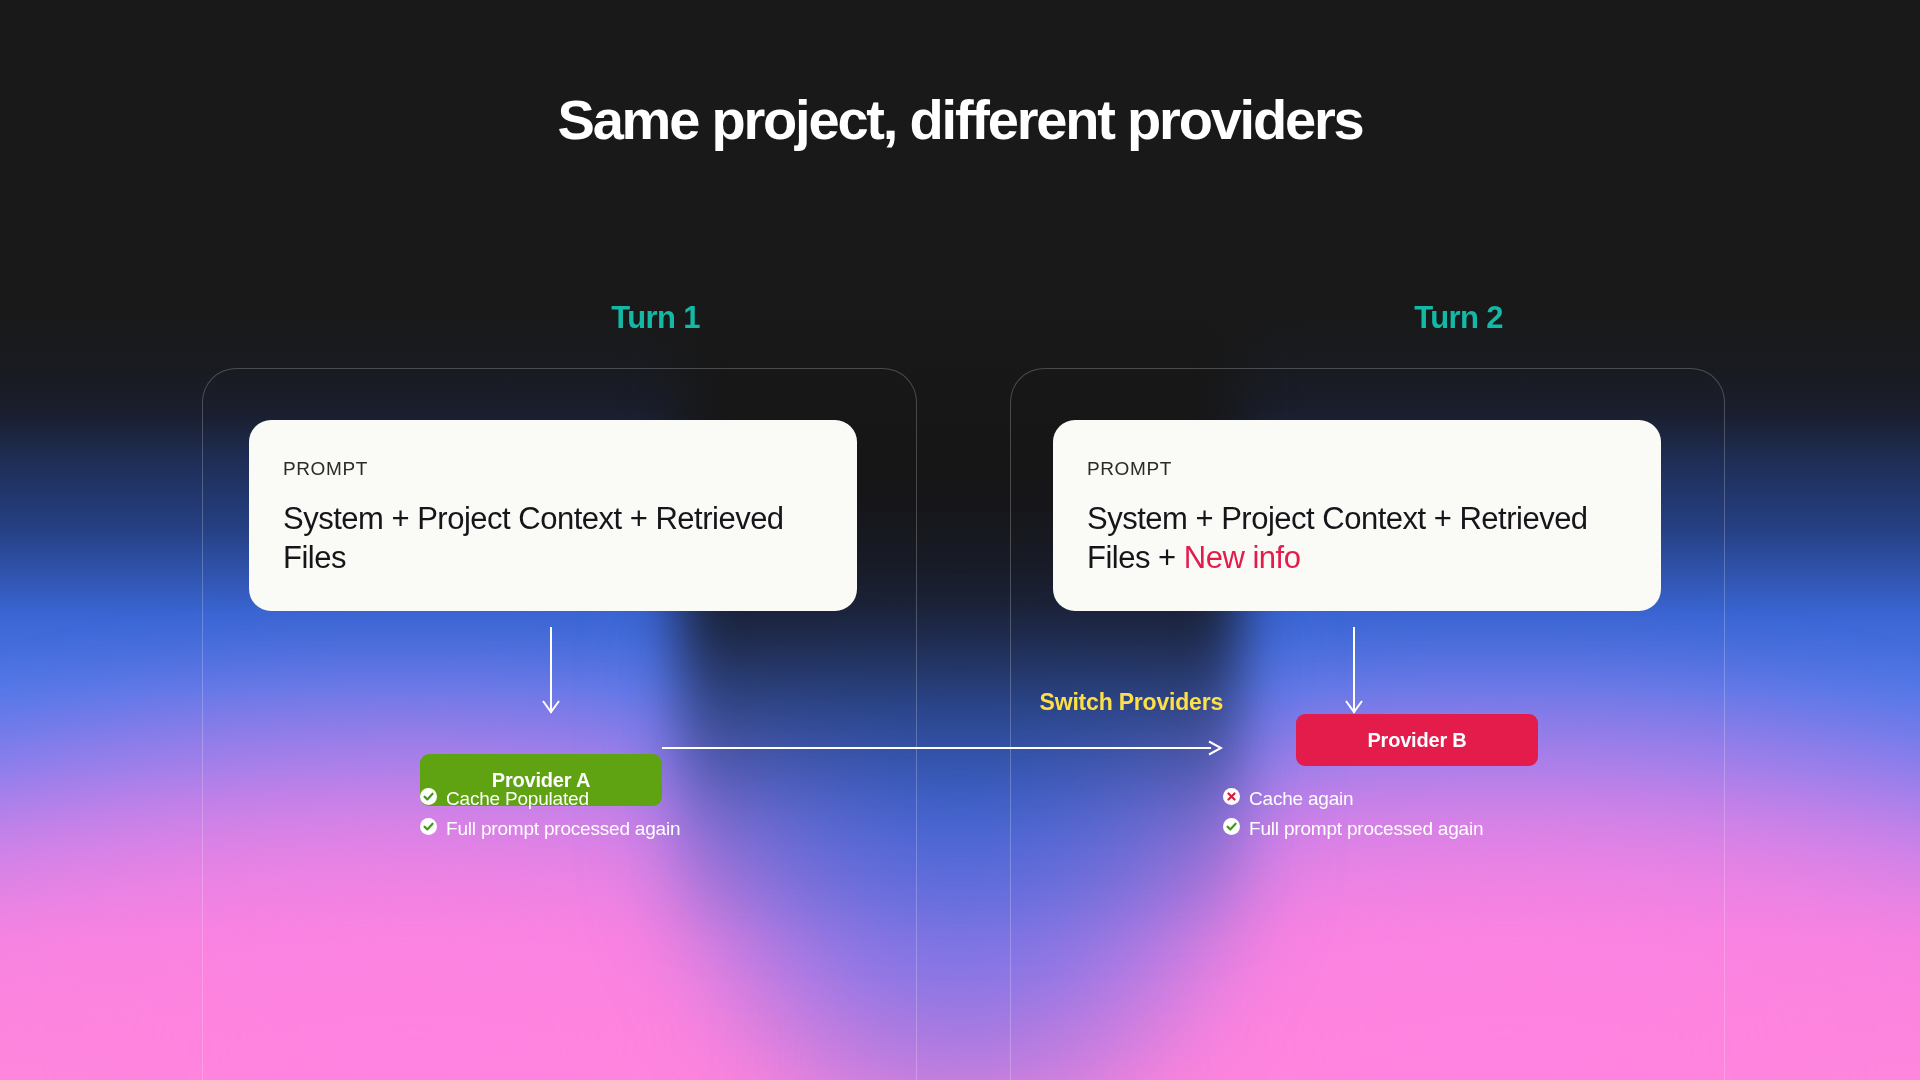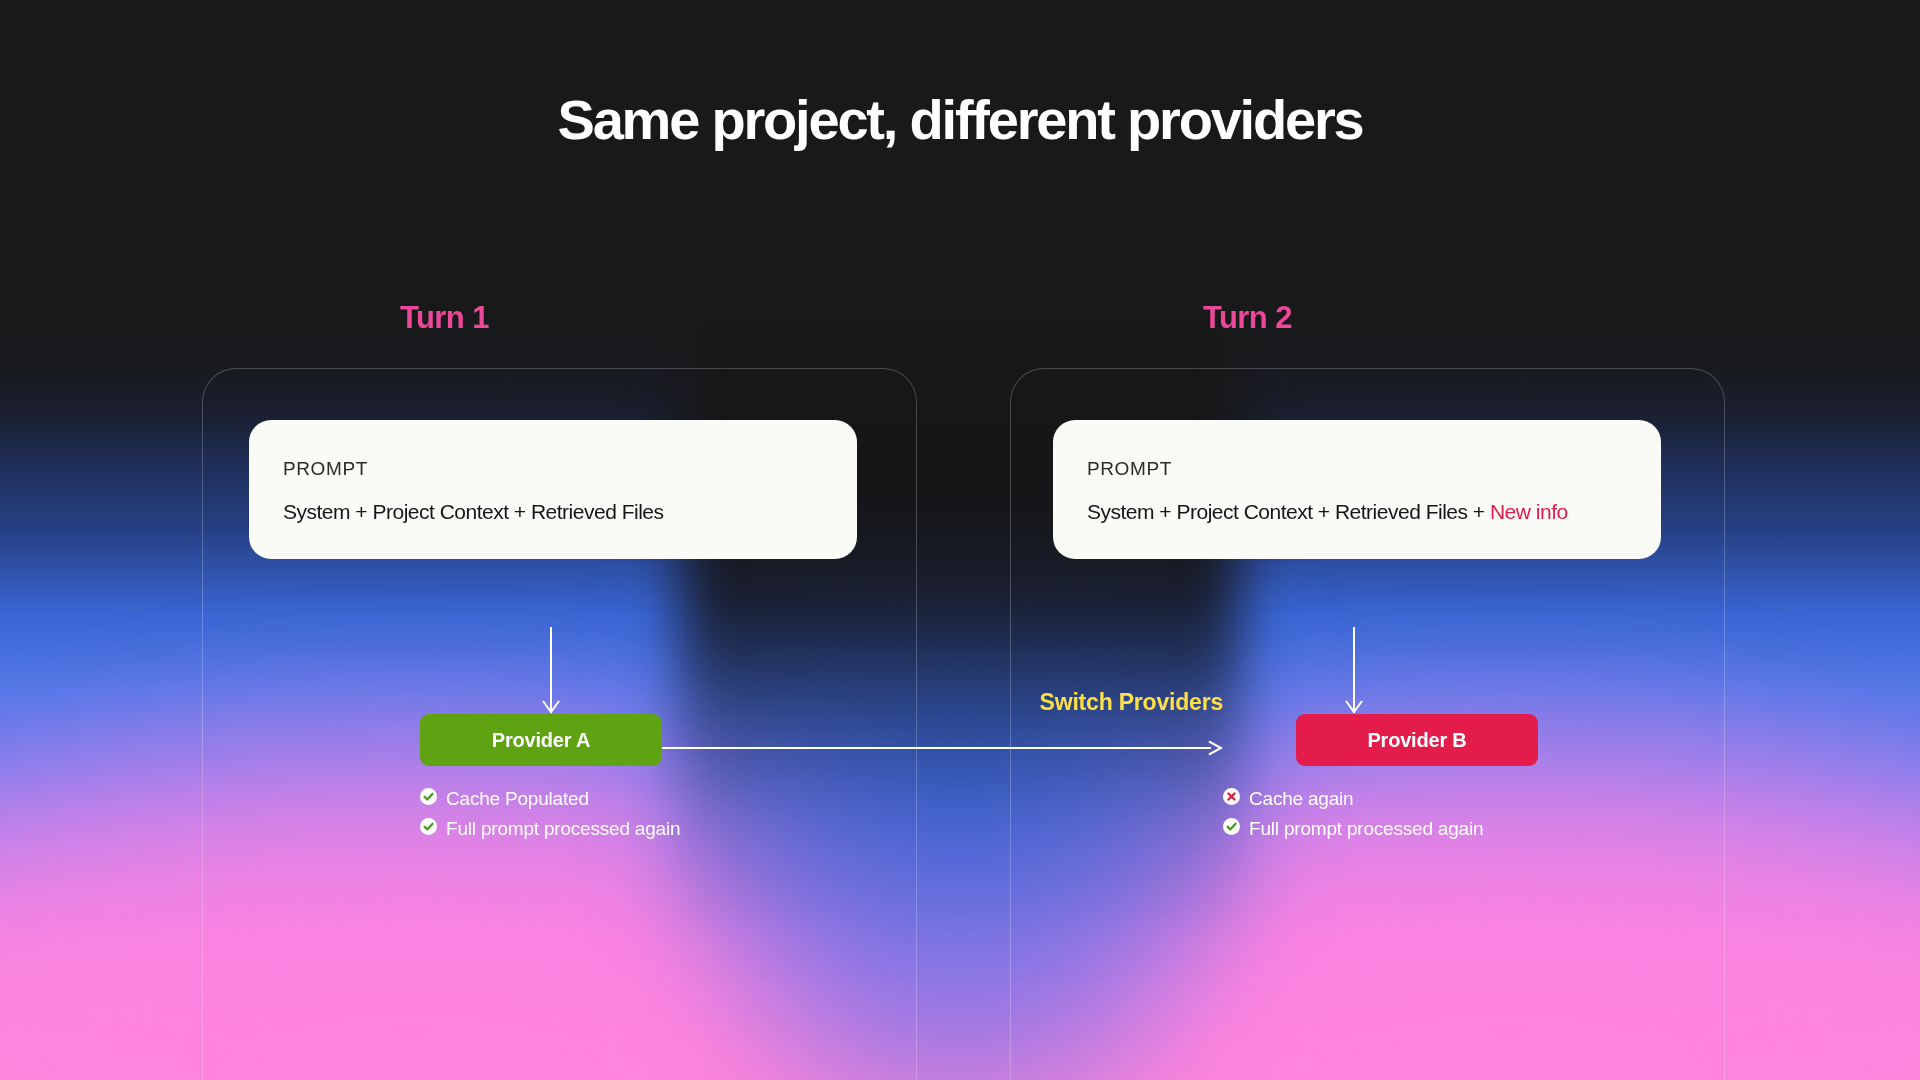--- a/index.html
+++ b/index.html
@@ -124,25 +124,25 @@
   .columns {
     position: absolute;
     top: 0; left: 0;
     width: 100%;
     height: 100%;
     z-index: 6;
   }
   .turn-label {
     position: absolute;
     top: 300px;
-    color: #ec4899;
+    color: #14b8a6;
     font-size: 31px;
     font-weight: 700;
     letter-spacing: -0.6px;
-    text-align: left;
+    text-align: right;
     width: 300px;
   }
   .turn-label.left  { left: 400px; }
   .turn-label.right { left: 1203px; }
 
   .panel {
     position: absolute;
     top: 368px;
     height: 760px;
     border: 1px solid rgba(255,255,255,0.22);
@@ -167,21 +167,21 @@
 
   .prompt-kicker {
     color: #2a2a2a;
     font-size: 19px;
     letter-spacing: 0.6px;
     font-weight: 400;
     margin-bottom: 19px;
   }
   .prompt-body {
     color: #15161a;
-    font-size: 21px;
+    font-size: 31px;
     line-height: 1.26;
     letter-spacing: -0.5px;
     font-weight: 400;
   }
   .highlight { color: #E31C4C; }
 
   
   .v-arrow {
     position: absolute;
     width: 22px;
@@ -214,21 +214,21 @@
     border-radius: 9px;
     color: #ffffff;
     font-size: 20px;
     font-weight: 700;
     letter-spacing: -0.2px;
     display: flex;
     align-items: center;
     justify-content: center;
     z-index: 9;
   }
-  .provider.a { left: 420px;  background: #5FA313; }
+  .provider.a { left: 420px;  background: #5FA313; margin-top: 40px; }
   .provider.b { left: 1296px; background: #E31C4C; text-align: right; }
 
   
   .switch-wrap {
     position: absolute;
     left: 662px;
     top: 700px;
     width: 561px;
     z-index: 9;
   }

